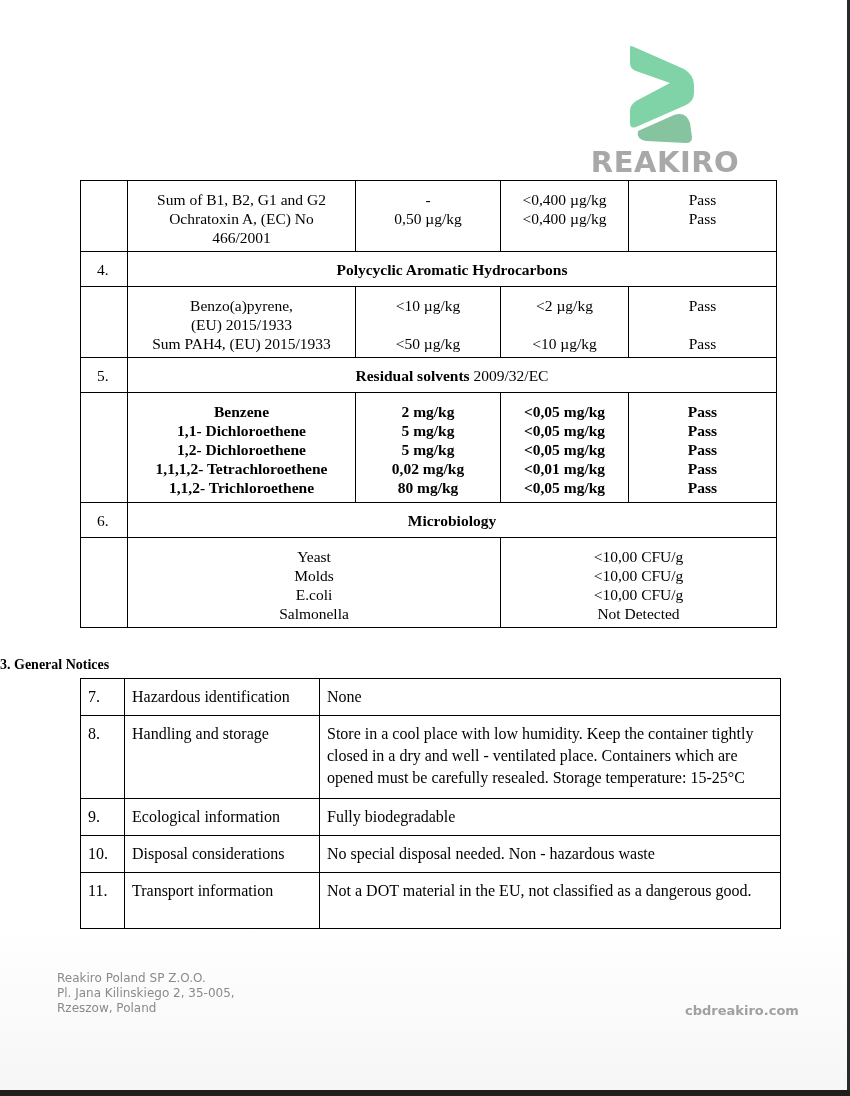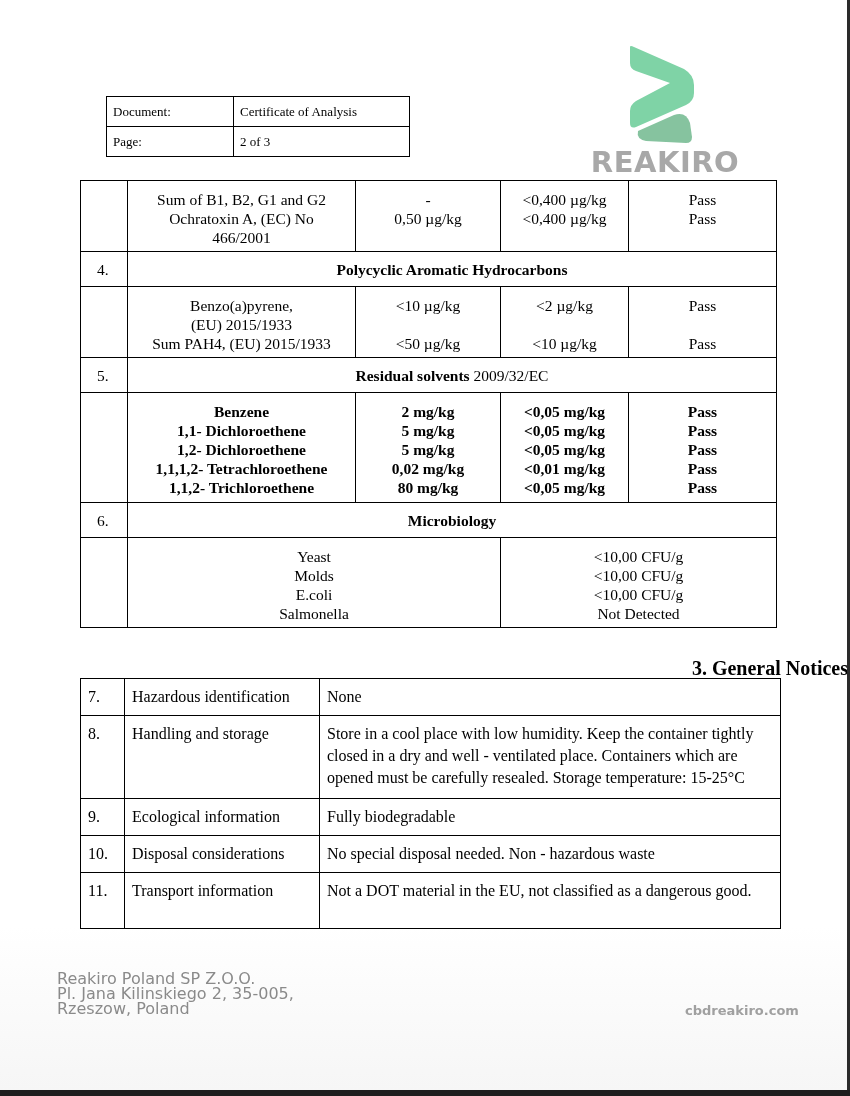--- a/index.html
+++ b/index.html
@@ -28,50 +28,38 @@
   tr.sec td.num { text-align:left; padding-left:16px; }
   tr.sec td.title span.b { font-weight:bold; }
   .cell-inner { padding-top:9px; }
   tr.r-myco td { height:70px; }
   tr.r-pah td { height:70px; }
   tr.r-solv td { height:109px;font-weight:bold; }
   tr.r-micro td { height:89px; }
   .line { display:block; }
   .gap { display:block; height:19px; }
 
-  .section-title { position:absolute; left:0; width:848px; top:657px; text-align:right; font-weight:bold; font-size:20px; }
+  .section-title { position:absolute; left:0; width:848px; top:657px; text-align:left; font-weight:bold; font-size:14px; }
 
   table.notices { position:absolute; left:80px; top:678px; border-collapse:collapse; font-size:16px; line-height:22px; }
   table.notices td { border:1.5px solid #000; vertical-align:top; padding:7px 6px 7px 7px; text-align:left; }
   table.notices td.n { width:30px; }
   table.notices td.l { width:181px; }
   table.notices td.t { width:447px; }
   tr.r7 td { height:22px; padding-top:7px; padding-bottom:7px; }
   tr.r11 td { height:41px;margin-top:20px; }
 
-  .footer-left { position:absolute; left:57px; top:971px; font-family:"DejaVu Sans", sans-serif; font-size:16px; line-height:15px; color:#8a8a8a; }
+  .footer-left { position:absolute; left:57px; top:971px; font-family:"DejaVu Sans", sans-serif; font-size:12px; line-height:15px; color:#8a8a8a; }
   .footer-right { position:absolute; left:685px; top:1003px; font-family:"DejaVu Sans", sans-serif; font-size:13px; font-weight:bold; color:#a0a0a0; }
 </style>
 </head>
 <body>
 
 <div class="page">
 
-  <table class="doc-info">
-    <tbody>
-        <tr>
-      <td class="k">Document:</td>
-      <td class="v">Certificate of Analysis</td>
-    </tr>
-    <tr>
-      <td class="k">Page:</td>
-      <td class="v">2 of 3</td>
-    </tr>
-  </tbody>
-    </table>
 
   <div class="logo">
     <svg class="logo-mark" viewBox="0 0 70 100">
       <path d="M4 2 Q4 0 8 2 L58 24 Q68 30 68 40 L68 48 Q68 56 60 60 L10 82 Q4 84 4 78 L4 66 Q4 60 10 56 L44 38 L10 26 Q4 24 4 18 Z" fill="#7fd3a6"></path>
       <path d="M12 86 L48 70 Q60 66 64 78 L66 92 Q66 98 60 98 L20 96 Q10 94 12 86 Z" fill="#86c39f"></path>
     </svg>
     <div class="logo-text">REAKIRO</div>
   </div>
 
   <table class="results">

